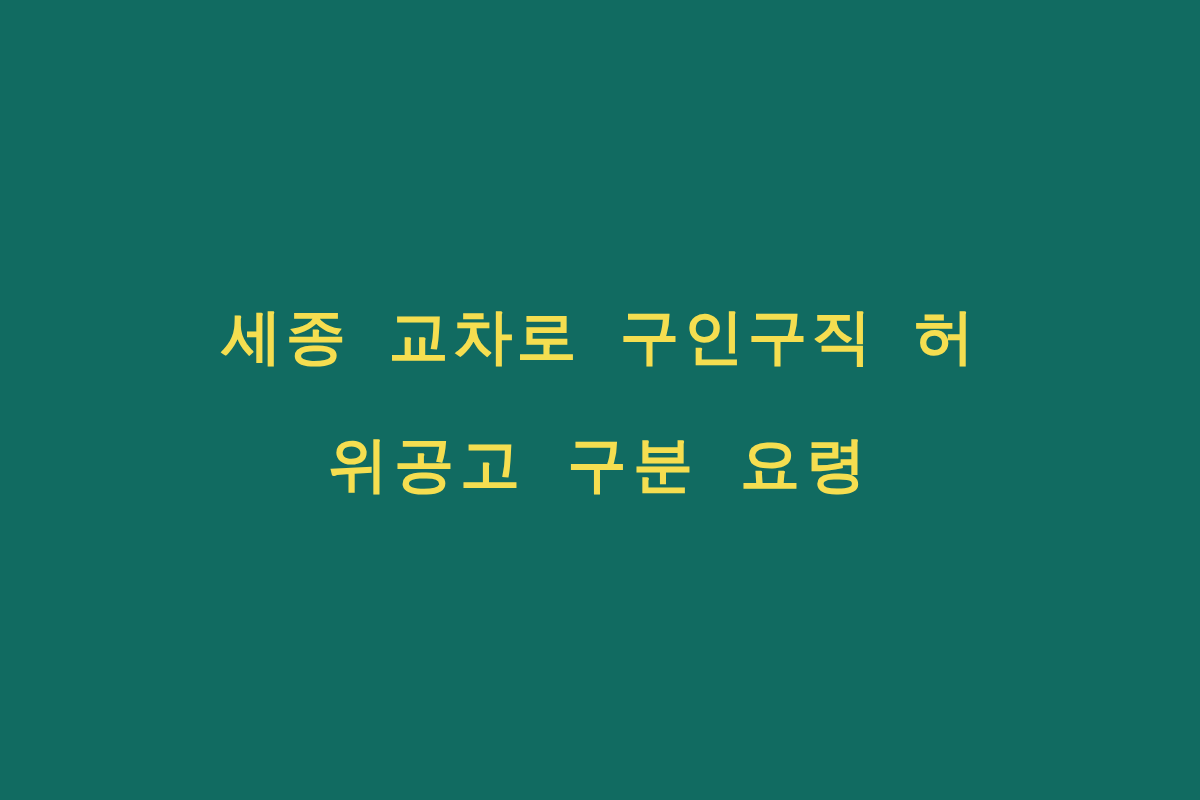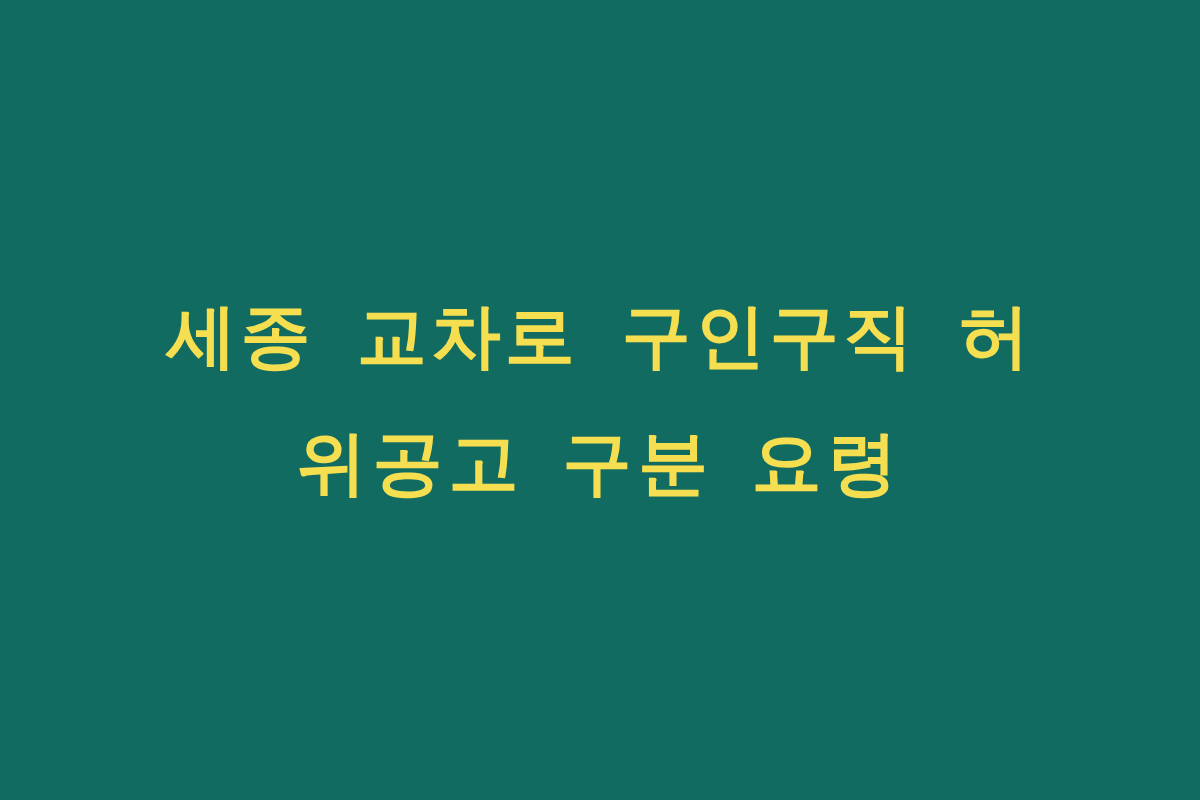--- a/index.html
+++ b/index.html
@@ -25,38 +25,37 @@
     justify-content: center;
     background: #116B61;
   }
 
   #headline {
     width: 1110px;
     margin: 0;
     text-align: center;
     font-family: "DejaVu Sans", "Liberation Sans", sans-serif;
     font-weight: 700;
-    font-size: 70px;
+    font-size: 60px;
     line-height: 128px;
     letter-spacing: 4px;
     color: #F5DE50;
     word-spacing: 14px;
     -webkit-font-smoothing: antialiased;
     text-rendering: optimizeLegibility;
   }
 
   #headline .line {
     display: block;
     white-space: nowrap;
   }
 
   
   #headline .line-2 {
     letter-spacing: 6px;
-    font-family: Liberation Serif, serif;
   }
 </style>
 </head>
 <body>
 
 <div id="banner" style="background: rgb(17, 107, 97);">
 
   <h1 id="headline" style="color: rgb(245, 222, 80);">
     <span class="line line-1">세종 교차로 구인구직 허</span>
     <span class="line line-2">위공고 구분 요령</span>

